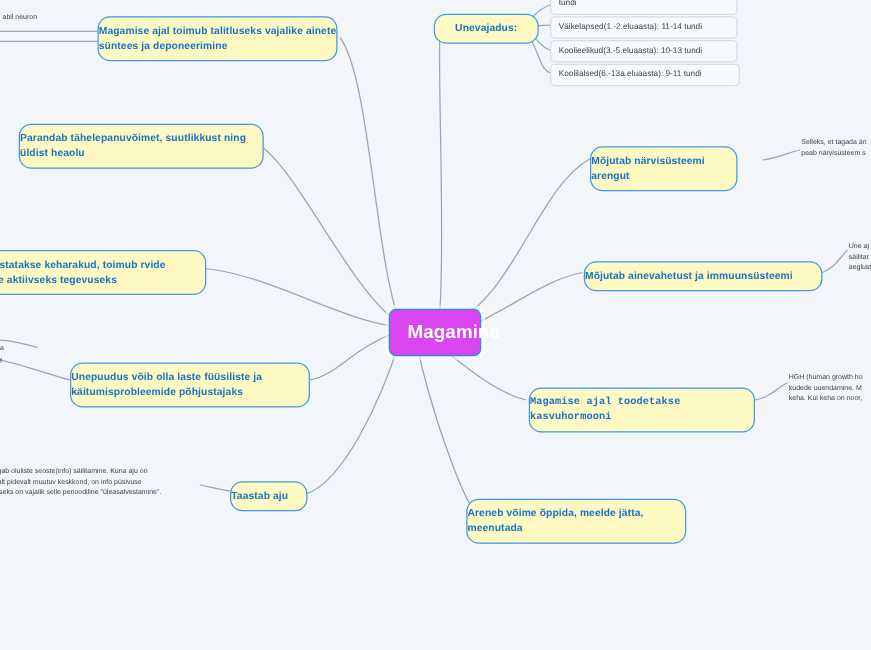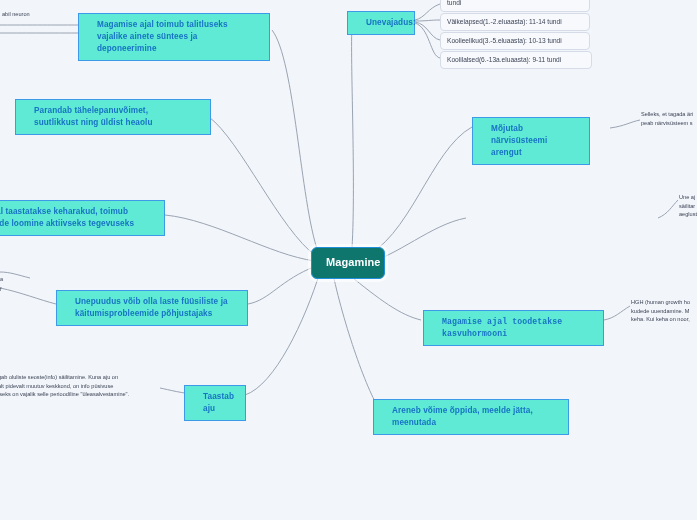--- a/index.html
+++ b/index.html
@@ -9,35 +9,35 @@
     font-family:"Liberation Sans", sans-serif;
     overflow:hidden;
     position:relative;
   }
   #canvas{position:absolute;inset:0;width:697px;height:520px;}
   svg.links{position:absolute;left:0;top:0;width:697px;height:520px;pointer-events:none;}
 
   .node{
     position:absolute;
     box-sizing:border-box;
-    background:#5eead4;
+    background:#fef9c3;
     border:1px solid #3d9ae8;
-    border-radius:0;
+    border-radius:10px;
     color:#1773c4;
     font-weight:bold;
     font-size:8.2px;
     line-height:1.45;
-    padding:5px 18px;
+    padding:5px 0;
     letter-spacing:.1px;
   }
   .node.root{
-    background:#0f766e;
+    background:#d946ef;
     border:1px solid #1e8fd8;
     color:#ffffff;
-    font-size:11px;
+    font-size:15px;
     font-weight:bold;
     border-radius:6px;
     padding:7px 14px;
     text-align:center;
     box-shadow:0 0 0 3px rgba(255,255,255,.55);
   }
   .leaf{
     position:absolute;
     box-sizing:border-box;
     background:#f7f9fc;
@@ -111,28 +111,29 @@
   <div class="node" style="left:78px;top:13px;width:192px;">Magamise ajal toimub talitluseks vajalike ainete süntees ja deponeerimine</div>
 
   <div class="node" style="left:15px;top:99px;width:196px;">Parandab tähelepanuvõimet, suutlikkust ning üldist heaolu</div>
 
   <div class="node" style="left:-30px;top:200px;width:195px;">ajal taastatakse keharakud, toimub rvide loomine aktiivseks tegevuseks</div>
 
   <div class="node" style="left:56px;top:290px;width:192px;">Unepuudus võib olla laste füüsiliste ja käitumisprobleemide põhjustajaks</div>
 
   <div class="node" style="left:184px;top:385px;width:62px;">Taastab aju</div>
 
-  <div class="node" style="left:373px;top:399px;width:196px;">Areneb võime õppida, meelde jätta, meenutada</div>
+  <div class="node" style="left:373px;top:399px;width:176px;">Areneb võime õppida, meelde jätta, meenutada</div>
 
   <div class="node" style="left:423px;top:310px;width:181px;font-family:Liberation Mono, monospace;">Magamise ajal toodetakse kasvuhormooni</div>
 
+  <div class="node" style="left:467px;top:209px;width:191px;">Mõjutab ainevahetust ja immuunsüsteemi</div>
 
   <div class="node" style="left:472px;top:117px;width:118px;">Mõjutab närvisüsteemi arengut</div>
 
-  <div class="node" style="left:347px;top:11px;width:68px;">Unevajadus:</div>
+  <div class="node" style="left:347px;top:11px;width:84px;text-align:center;">Unevajadus:</div>
 
   <div class="leaf" style="left:440px;top:-6px;width:150px;">tundi</div>
   <div class="leaf" style="left:440px;top:13px;width:150px;">Väikelapsed(1.-2.eluaasta): 11-14 tundi</div>
   <div class="leaf" style="left:440px;top:32px;width:150px;">Koolieelikud(3.-5.eluaasta): 10-13 tundi</div>
   <div class="leaf" style="left:440px;top:51px;width:152px;">Koolilalsed(6.-13a.eluaasta): 9-11 tundi</div>
 
   <div class="note" style="left:2px;top:10px;width:70px;">abil neuron</div>
 
   <div class="note" style="left:641px;top:110px;width:70px;">Selleks, et tagada äri
 peab närvisüsteem s</div>

